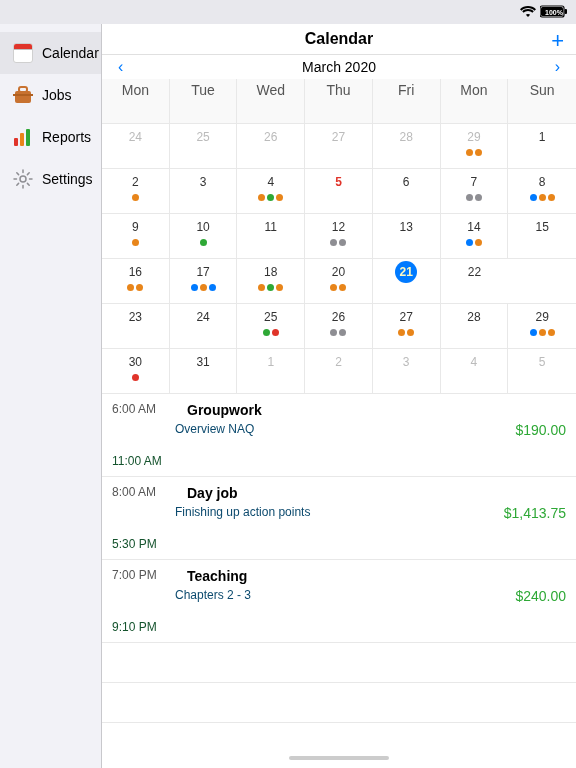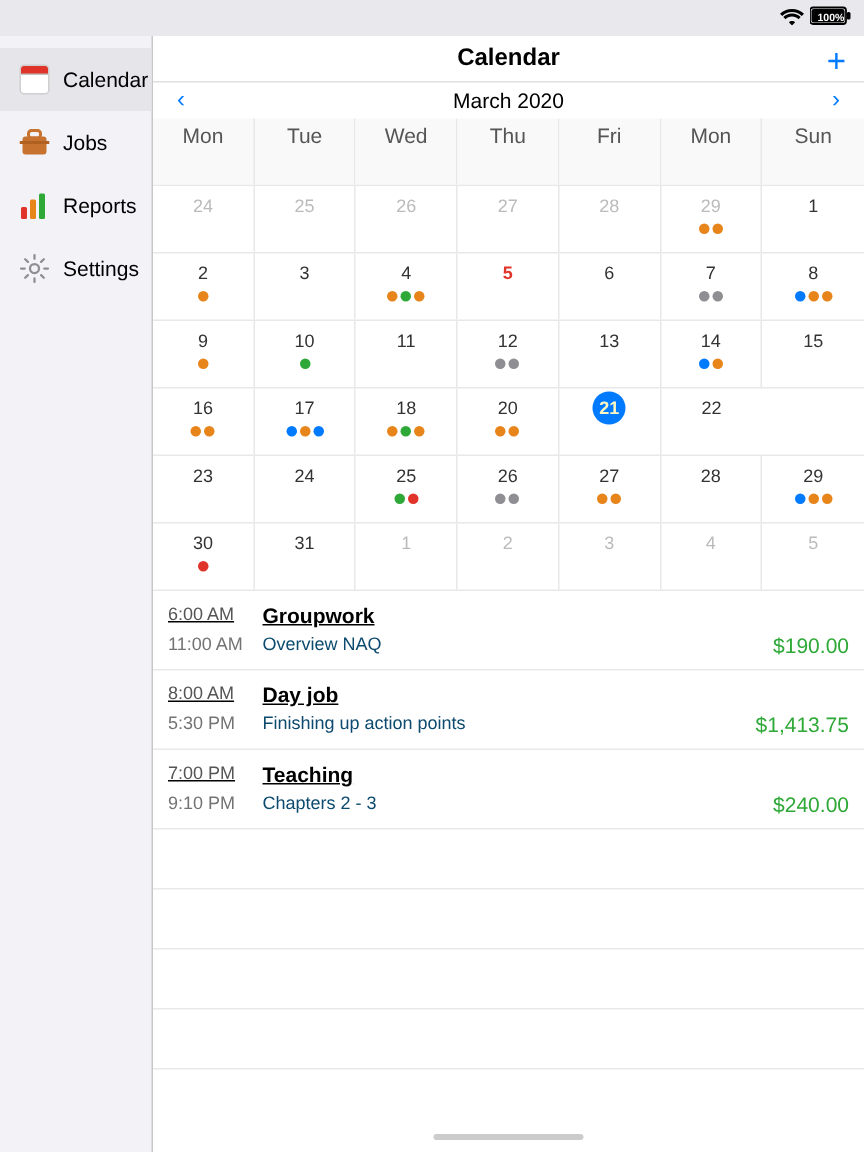--- a/index.html
+++ b/index.html
@@ -207,44 +207,44 @@
       background: white;
       flex: 1;
       overflow-y: auto;
     }
     .event-group {
       border-bottom: 1px solid #e8e8e8;
     }
     .event-header {
       display: flex;
       padding: 8px 10px 4px;
-      gap: 8px;
-      text-decoration: underline;
+      gap: 20px;
     }
     .event-time {
       font-size: 12px;
       color: #555;
       width: 55px;
       flex-shrink: 0;
     }
     .event-title {
       font-size: 14px;
       font-weight: 600;
       color: #000;
     }
     .event-detail-row {
       display: flex;
       padding: 0 10px 8px;
       gap: 8px;
     }
     .event-time-end {
       font-size: 12px;
-      color: #737373;
+      color: #14532d;
       width: 55px;
       flex-shrink: 0;
+      margin-top: 32px;
     }
     .event-description {
       font-size: 12px;
       color: #0c4a6e;
       flex: 1;
     }
     .event-amount {
       font-size: 14px;
       color: #2ea836;
       font-weight: 500;

